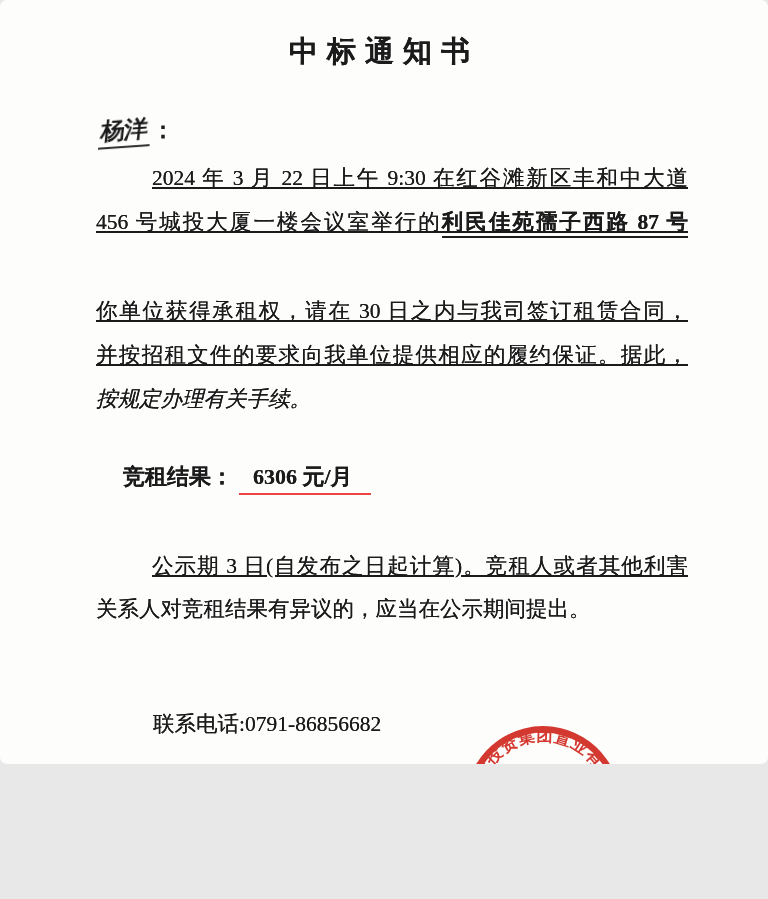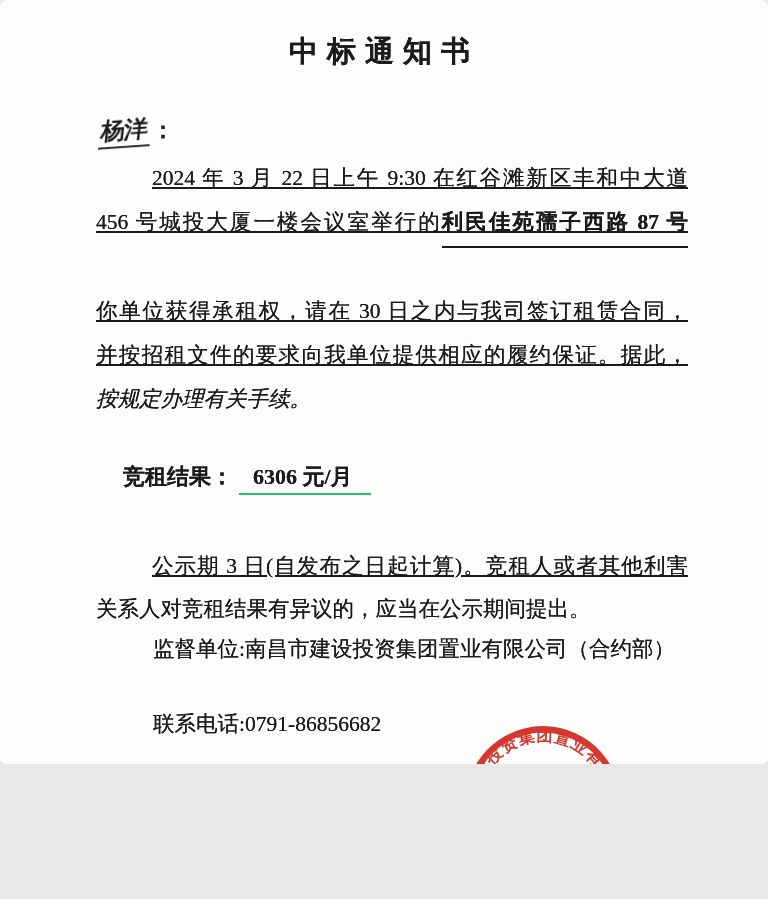--- a/index.html
+++ b/index.html
@@ -37,30 +37,30 @@
     position:absolute; left:96px; width:592px;
     font-size:21.5px; line-height:30px;
     text-shadow:0 0 .4px #1b1b1b;
     white-space:nowrap;
   }
   .jline { white-space:normal; text-align:justify; text-align-last:justify;text-decoration:underline; }
   .indent { padding-left:56px; }
   .emph {
     font-weight:bold;
     border-bottom:2px solid #1b1b1b;
-    padding-bottom:12px;
+    padding-bottom:2px;
   }
   .result-line {
     position:absolute; left:123px; top:462px;
     font-size:22px; font-weight:bold;
     text-shadow:0 0 .5px #1b1b1b;
   }
   .result-value {
     display:inline-block;
-    border-bottom:2px solid #22c55e;
+    border-bottom:2px solid #ef4444;
     padding:0 18px 1px 14px;
     margin-left:6px;
   }
   .plain { position:absolute; font-size:21.5px; line-height:30px; text-shadow:0 0 .4px #1b1b1b; white-space:nowrap; }
   .seal {
     position:absolute; left:461px; top:722px;
     width:164px; height:164px;
     transform:rotate(-14deg);
     mix-blend-mode:multiply;
     opacity:.92;
@@ -104,21 +104,20 @@
   </div>
 
   <div class="bline jline indent" style="top:551px;">
     <span>公示期 3 日(自发布之日起计算)。竞租人或者其他利害</span>
   </div>
 
   <div class="bline" style="top:594px;">
     <span>关系人对竞租结果有异议的，应当在公示期间提出。</span>
   </div>
 
-  <div class="plain" style="left:153px; top:634px;">监督单位:南昌市建设投资集团置业有限公司（合约部）</div>
 
   <div class="plain" style="left:153px; top:677px;margin-top:32px;">联系电话:0791-86856682</div>
 
   <div class="plain" style="left:265px; top:795px;">
     <span>招租人：</span><span>南昌市建设投资集团置业有限公司</span>
   </div>
 
   <div class="plain" style="left:430px; top:844px;">2024 年 3 月 22 日</div>
 
   <svg class="seal" viewBox="0 0 200 200" xmlns="http://www.w3.org/2000/svg" xmlns:xlink="http://www.w3.org/1999/xlink">

